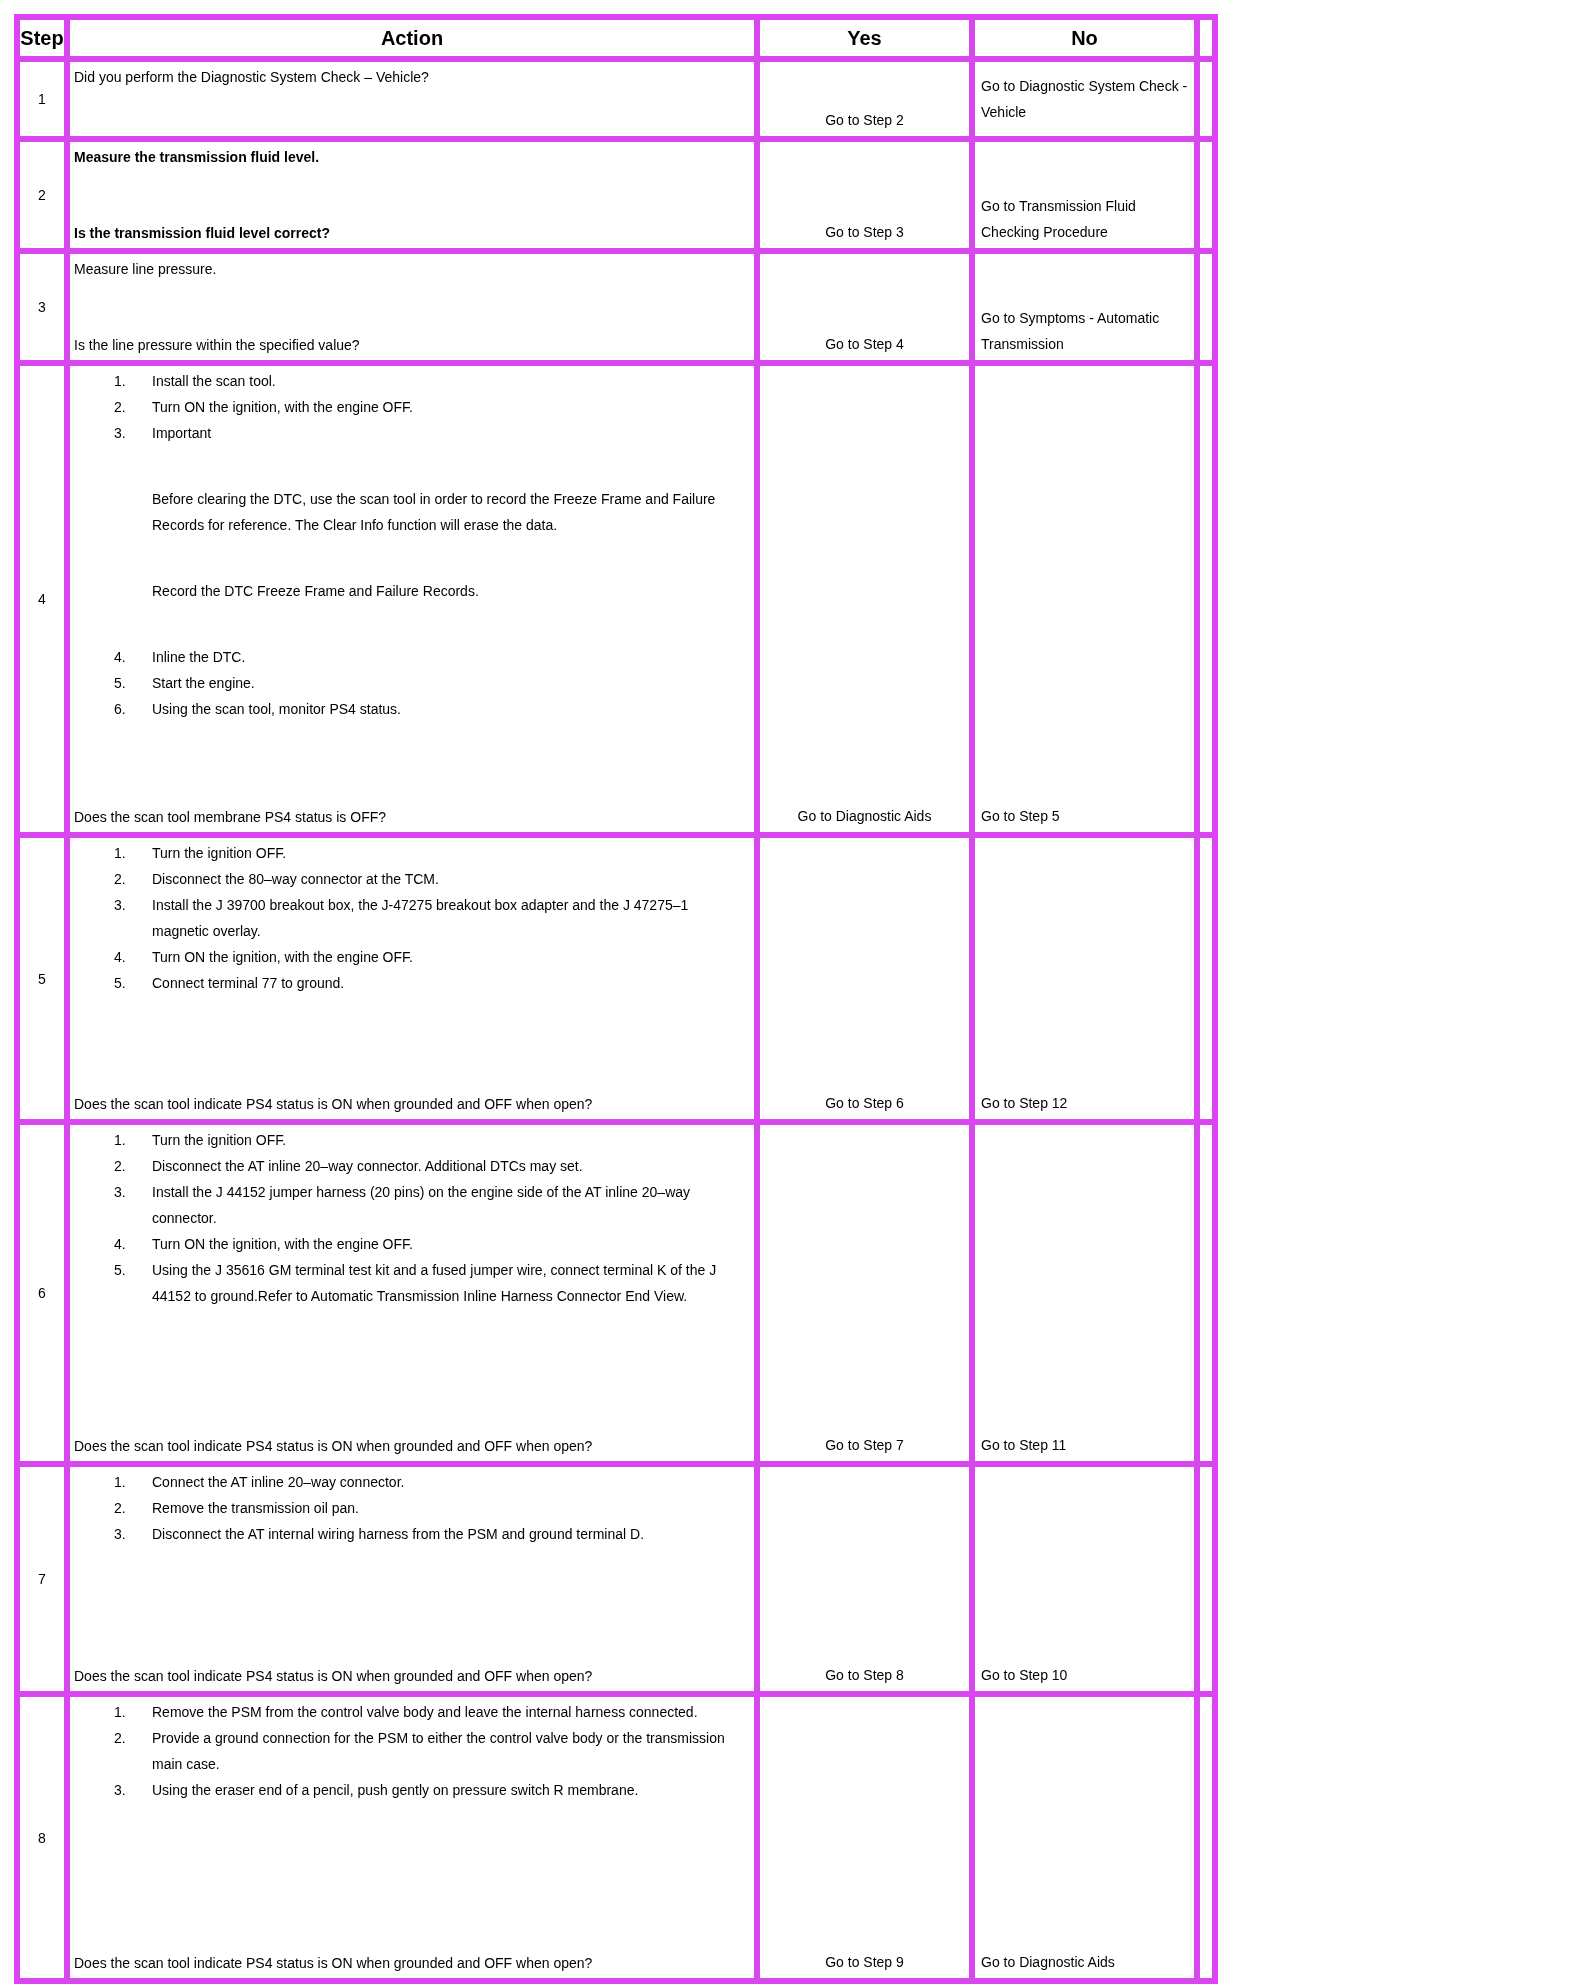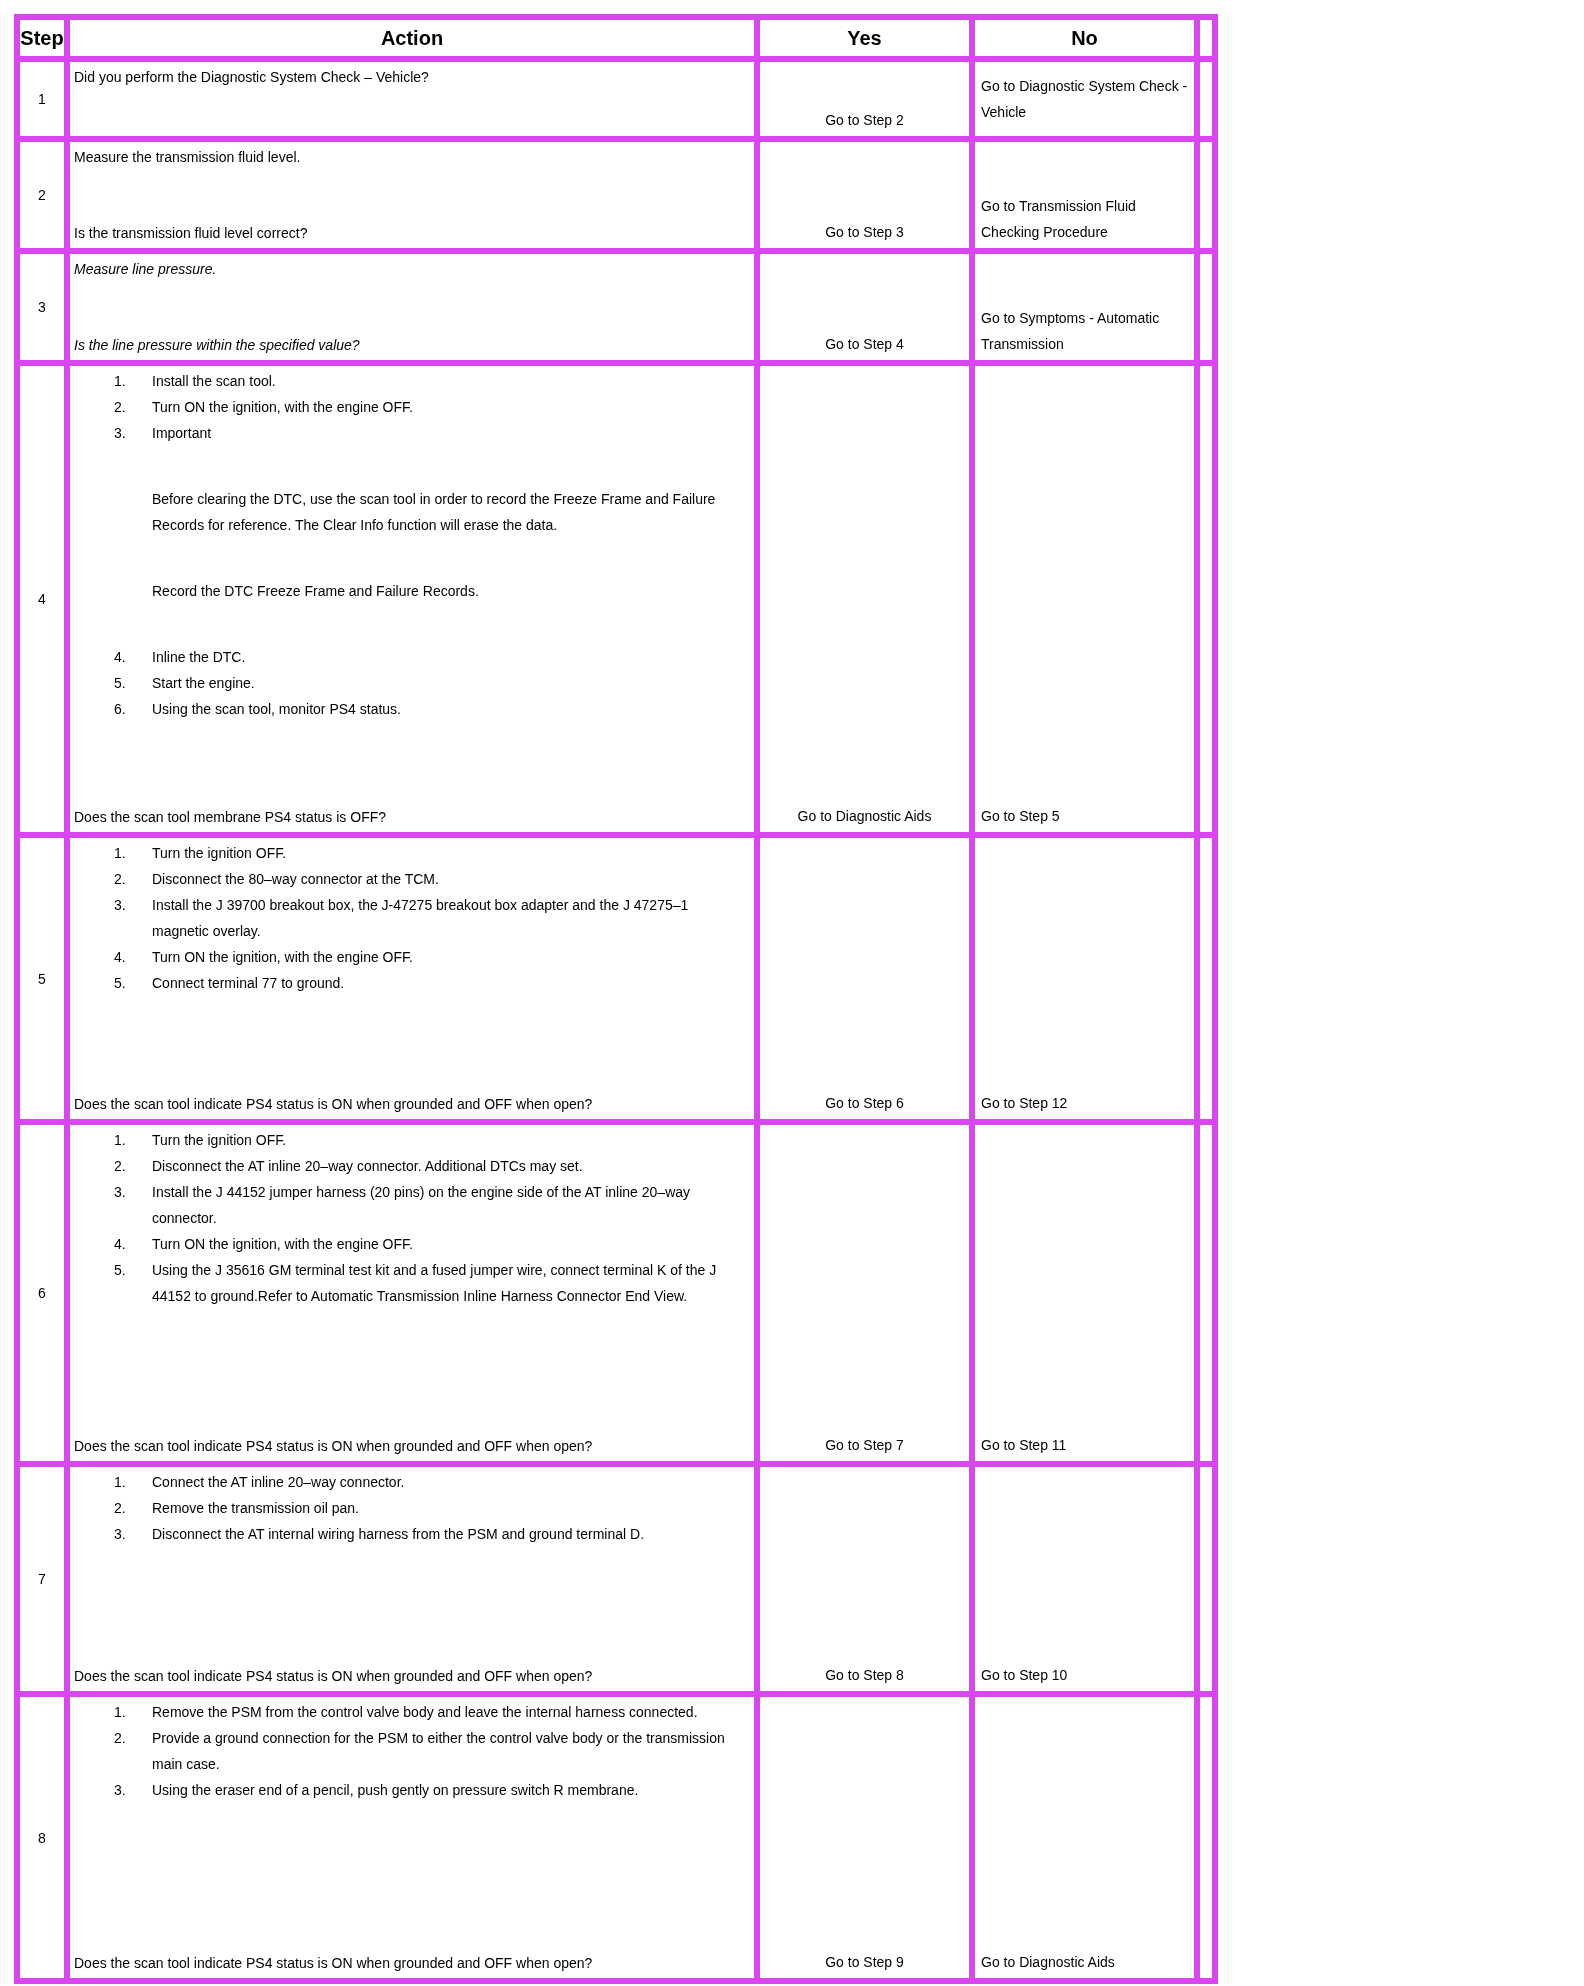--- a/index.html
+++ b/index.html
@@ -29,22 +29,22 @@
   }
 
   td { font-size: 14px; line-height: 26px; }
 
   td.step-cell { text-align: center; vertical-align: middle; }
   td.action-cell { vertical-align: top; padding: 2px 4px; }
   .action-inner { display: flex; flex-direction: column; }
 
   
   tr.r1 { height: 78px; }  tr.r1 .action-inner { height: 70px; }
-  tr.r2 { height: 110px; } tr.r2 .action-inner { height: 102px; }
-  tr.r3 { height: 110px; } tr.r3 .action-inner { height: 102px; font-style: italic; }
+  tr.r2 { height: 110px; } tr.r2 .action-inner { height: 102px; font-weight: bold; }
+  tr.r3 { height: 110px; } tr.r3 .action-inner { height: 102px; }
   tr.r4 { height: 470px; } tr.r4 .action-inner { height: 462px; }
   tr.r5 { height: 285px; } tr.r5 .action-inner { height: 277px; }
   tr.r6 { height: 340px; } tr.r6 .action-inner { height: 332px; }
   tr.r7 { height: 228px; } tr.r7 .action-inner { height: 220px; }
   tr.r8 { height: 285px; } tr.r8 .action-inner { height: 277px; }
 
   .intro-line { padding-right: 20px; }
   .list-item { display: flex; padding-left: 40px; }
   .li-num { flex: 0 0 38px; }
   .li-text { flex: 1; padding-right: 6px; }

